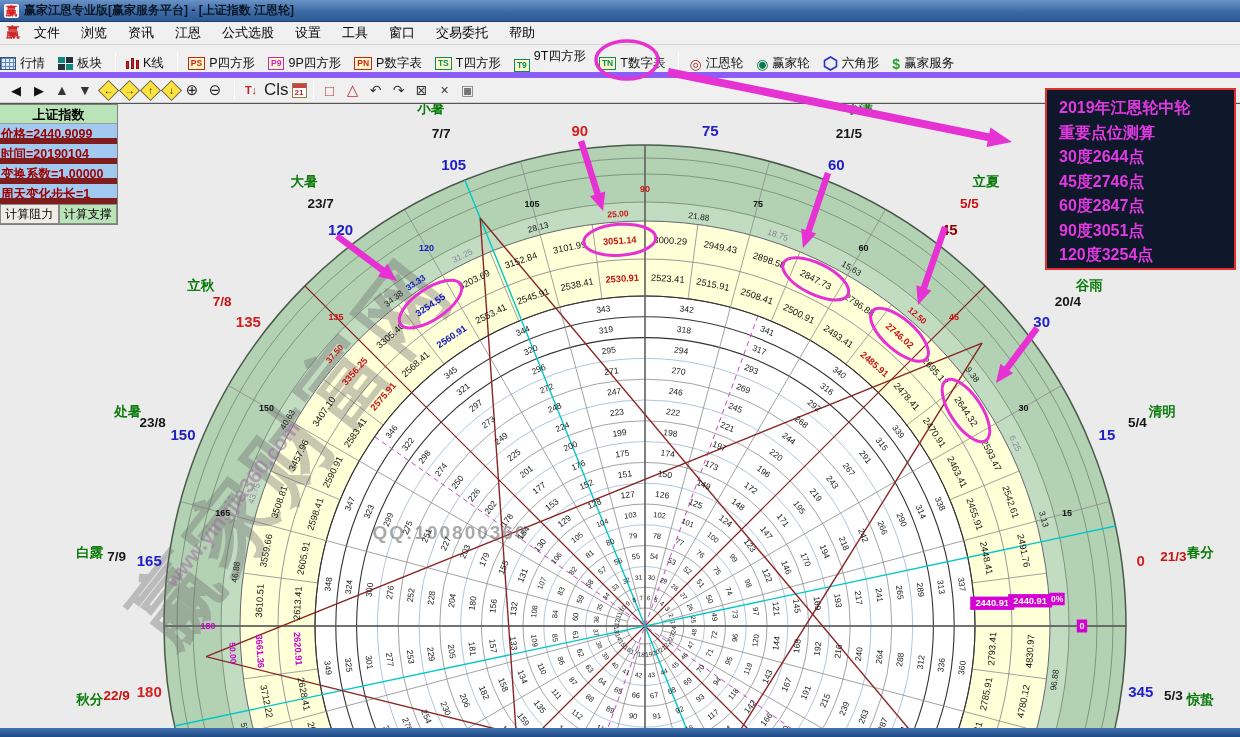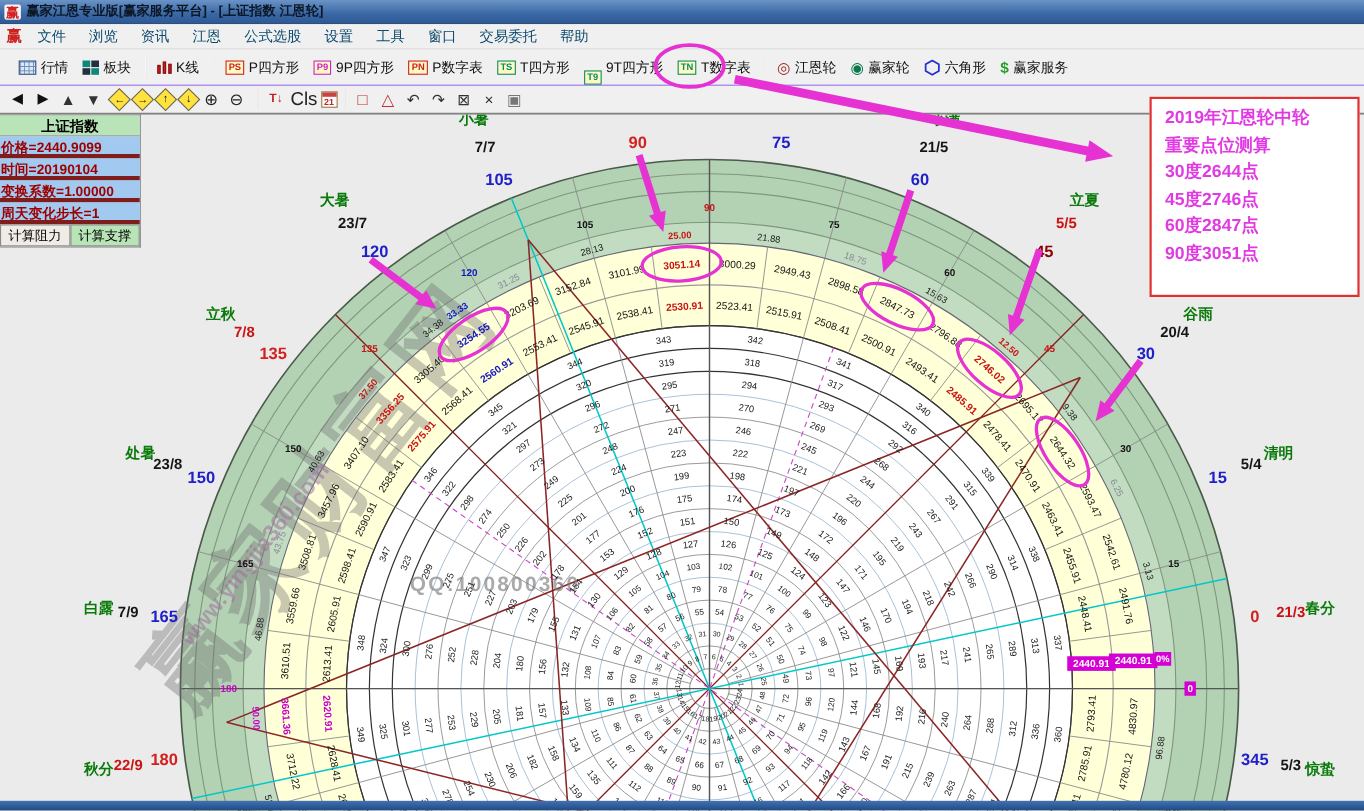--- a/index.html
+++ b/index.html
@@ -8,24 +8,24 @@
   
   .titlebar{position:absolute;left:0;top:0;width:100%;height:22px;
     background:linear-gradient(#6a93c6,#3a68a4 60%,#2d5a96);display:flex;align-items:center;padding-left:4px;
     border-bottom:1px solid #1d3f6e;}
   .tlogo{color:#d42222;background:#f4f4f4;font-weight:bold;font-size:12px;line-height:14px;width:15px;text-align:center;border-radius:2px;margin-right:5px;}
   .ttext{font-size:12px;font-weight:bold;color:#0c1828;text-align:right;}
   
   .menubar{position:absolute;left:0;top:22px;width:100%;height:23px;background:#f0f0f0;display:flex;align-items:center;
     border-bottom:1px solid #d6d6d6;padding-left:6px;}
   .mlogo{color:#cc2222;font-weight:bold;font-size:14px;margin-right:14px;}
-  .menubar .mi{font-size:13px;color:#0c4a6e;margin-right:21px;cursor:default;}
+  .menubar .mi{font-size:13px;color:#000000;margin-right:21px;cursor:default;}
   
-  .toolbar1{position:absolute;left:0;top:45px;width:100%;height:33px;background:#f0f0f0;border-bottom:1px solid #8b5cf6;
-    display:flex;align-items:center;padding-left:17px;}
+  .toolbar1{position:absolute;left:0;top:45px;width:100%;height:33px;background:#f0f0f0;border-bottom:6px solid #8b5cf6;
+    display:flex;align-items:flex-end;padding-left:0;}
   .tb1-item{display:flex;align-items:center;margin-right:13px;}
   .tb1-item .lbl{font-size:12.5px;color:#111;margin-left:4px;}
   .badge{font-size:8.5px;font-weight:bold;border:1px solid;padding:1px 2px;line-height:9px;background:#fef9c3;}
   .grid-icon{width:16px;height:13px;border:1px solid #33507a;background-color:#dce8f4;
     background-image:linear-gradient(#6688bb 1px,transparent 1px),linear-gradient(90deg,#6688bb 1px,transparent 1px);
     background-size:4px 4px;}
   .blocks-icon{display:inline-grid;grid-template-columns:7px 7px;grid-template-rows:6px 6px;gap:1px;}
   .blocks-icon i{display:block;}
   .kline-icon{display:inline-flex;align-items:flex-end;gap:2px;}
   .kline-icon i{display:block;width:3px;background:#cc2222;border:1px solid #881111;}
@@ -47,29 +47,29 @@
     background:#ffe23e;border:1px solid #666;transform:rotate(45deg);margin:0 3px;}
   .diamond-w b{transform:rotate(-45deg);font-size:10px;color:#111;font-weight:normal;}
   .cal-icon{position:relative;width:15px;height:15px;border:1px solid #997744;background:#fff;
     display:flex;align-items:flex-end;justify-content:center;font-size:8px;color:#c22222;font-weight:bold;}
   .cal-icon::before{content:"";position:absolute;left:0;top:0;width:100%;height:4px;background:#c84444;}
   .sep2{width:1px;height:18px;background:#bbb;border-right:1px solid #fff;margin:0 6px;}
   
   .chart{position:absolute;left:0;top:103px;width:1240px;height:634px;background:#ebebeb;border-top:1px solid #555;}
   .chart svg{position:absolute;left:0;top:0;}
   
-  .panel{position:absolute;left:0;top:0;width:128px;z-index:3;border:1px solid #808080;border-left:none;background:#f0f0f0;}
+  .panel{position:absolute;left:0;top:0;width:118px;z-index:3;border:1px solid #808080;border-left:none;background:#f0f0f0;}
   .panel .ph{height:19px;background:#b8e4b8;color:#000;font-size:13px;font-weight:bold;text-align:center;line-height:19px;border-bottom:1px solid #9a9a9a;}
   .panel .pr{height:20px;background:#a2c9ef;color:#9c0000;font-size:12.5px;font-weight:bold;line-height:20px;
-    padding-left:1px;white-space:nowrap;overflow:hidden;border-bottom:4px solid #7f1d1d;}
+    padding-left:1px;white-space:nowrap;overflow:hidden;border-bottom:6px solid #7f1d1d;}
   .panel .pbtns{display:flex;}
   .panel .pbtn{flex:1;height:20px;font-size:12px;line-height:18px;text-align:center;border:1px solid #8a8a8a;background:#efece5;color:#000;}
   .panel .pbtn.green{background:#b8e4b8;}
   
-  .infobox{position:absolute;left:1045px;top:88px;width:191px;height:182px;border:2px solid #e03030;background:#ffffff;
+  .infobox{position:absolute;left:1045px;top:88px;width:191px;height:182px;border:2px solid #e03030;background:#0f172a;
     z-index:5;padding:6px 4px 0 12px;}
   .infobox div{color:#e23ae2;font-size:16px;font-weight:bold;line-height:24.5px;white-space:nowrap;}
   
   #overlay{position:absolute;left:0;top:0;z-index:6;pointer-events:none;}
   .statusbar{position:absolute;left:0;bottom:0;width:100%;height:9px;z-index:4;
     background:linear-gradient(#4272b0,#1e4a85);}
   svg text{font-family:"Liberation Sans","DejaVu Sans",sans-serif;}
 </style>
 </head>
 <body>
@@ -862,20 +862,21 @@
     </div>
   </div>
 
   <div class="infobox" id="infobox">
       <div>2019年江恩轮中轮</div>
       <div>重要点位测算</div>
       <div>30度2644点</div>
       <div>45度2746点</div>
       <div>60度2847点</div>
       <div>90度3051点</div>
+      <div>120度3254点</div>
     </div>
   <svg id="overlay" width="1240" height="737" viewBox="0 0 1240 737">
       <ellipse cx="627" cy="60" rx="31" ry="19" fill="none" stroke="#e632d2" stroke-width="3.5"></ellipse>
       <ellipse cx="965.9472703487825" cy="410.54989005443355" rx="36" ry="15.5" fill="none" stroke="#e632d2" stroke-width="3" transform="rotate(56.25 965.9472703487825 410.54989005443355)"></ellipse>
       <ellipse cx="899.5074846286266" cy="334.7898343131148" rx="36" ry="15.5" fill="none" stroke="#e632d2" stroke-width="3" transform="rotate(41.25 899.5074846286266 334.7898343131148)"></ellipse>
       <ellipse cx="815.7234344245345" cy="278.8071217683823" rx="36" ry="15.5" fill="none" stroke="#e632d2" stroke-width="3" transform="rotate(26.25 815.7234344245345 278.8071217683823)"></ellipse>
       <ellipse cx="619.7543921171648" cy="239.82645562989904" rx="36" ry="15.5" fill="none" stroke="#e632d2" stroke-width="3" transform="rotate(-3.75 619.7543921171648 239.82645562989904)"></ellipse>
       <ellipse cx="430.5498900544335" cy="304.0527296512176" rx="36" ry="15.5" fill="none" stroke="#e632d2" stroke-width="3" transform="rotate(-33.75 430.5498900544335 304.0527296512176)"></ellipse>
       <line x1="337" y1="236" x2="384.20000000000005" y2="271.4" stroke="#e632d2" stroke-width="6.5"></line>
       <polygon points="397,281 377.8,276.59999999999997 387.40000000000003,263.8" fill="#e632d2"></polygon>

